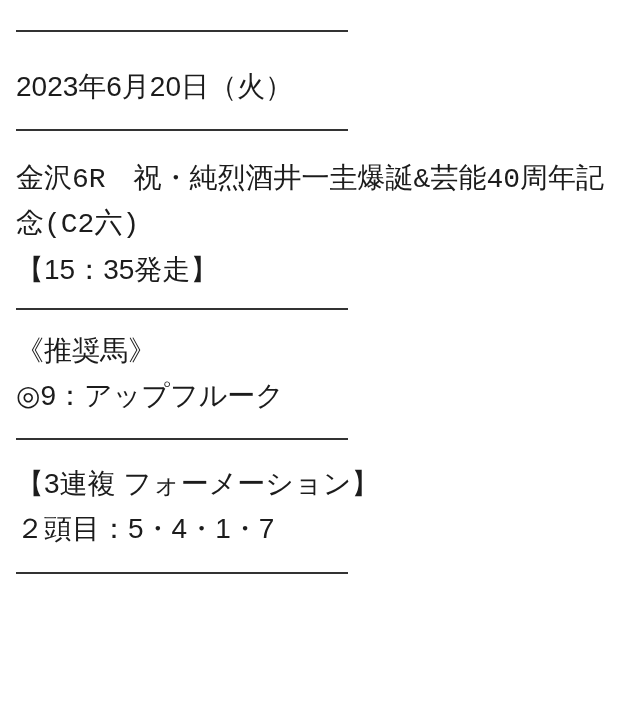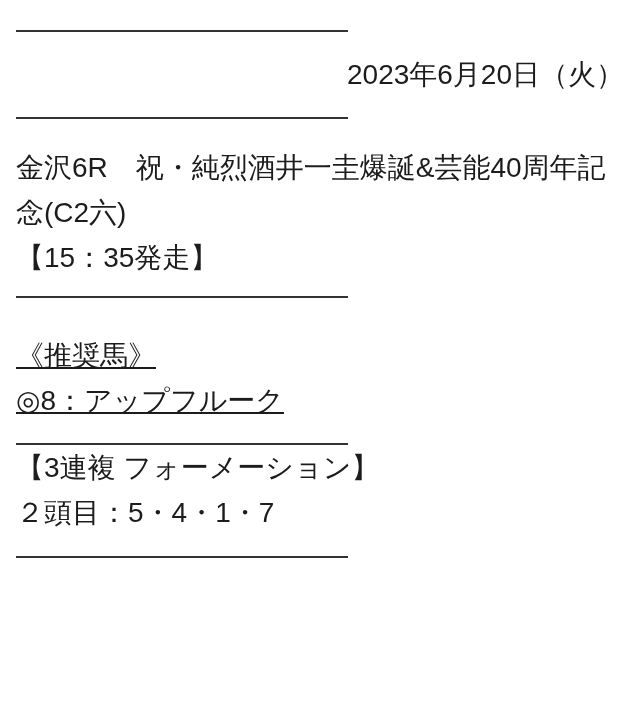--- a/index.html
+++ b/index.html
@@ -28,25 +28,25 @@
     border-top: 2px solid var(--divider);
     width: 332px;
     margin: 0;
   }
   .divider.d1 { margin-top: 30px; }
   .divider.d2 { margin-top: 20px; }
   .divider.d3 { margin-top: 16px; }
   .divider.d4 { margin-top: 20px; }
   .divider.d5 { margin-top: 21px; }
   p { margin: 0; }
-  .section-date   { margin-top: 20px; text-align: right; }
+  .section-date   { margin-top: 32px; }
   .section-race   { margin-top: 26px; }
-  .section-reco   { margin-top: 35px; text-decoration: underline; }
-  .section-form   { }
-  .race-title { max-width: 596px; }
+  .section-reco   { margin-top: 18px; }
+  .section-form   { margin-top: 21px; }
+  .race-title { max-width: 596px; font-family: Liberation Mono, monospace; }
 </style>
 </head>
 <body>
 
 <hr class="divider d1">
 
 <div class="section-date">
   <p>2023年6月20日（火）</p>
 </div>
 
@@ -54,21 +54,21 @@
 
 <div class="section-race">
   <p class="race-title">金沢6R　祝・純烈酒井一圭爆誕&amp;芸能40周年記念(C2六)</p>
   <p>【15：35発走】</p>
 </div>
 
 <hr class="divider d3">
 
 <div class="section-reco">
   <p>《推奨馬》</p>
-  <p>◎8：アップフルーク</p>
+  <p>◎9：アップフルーク</p>
 </div>
 
 <hr class="divider d4">
 
 <div class="section-form">
   <p>【3連複 フォーメーション】</p>
   <p>２頭目：5・4・1・7</p>
 </div>
 
 <hr class="divider d5">

